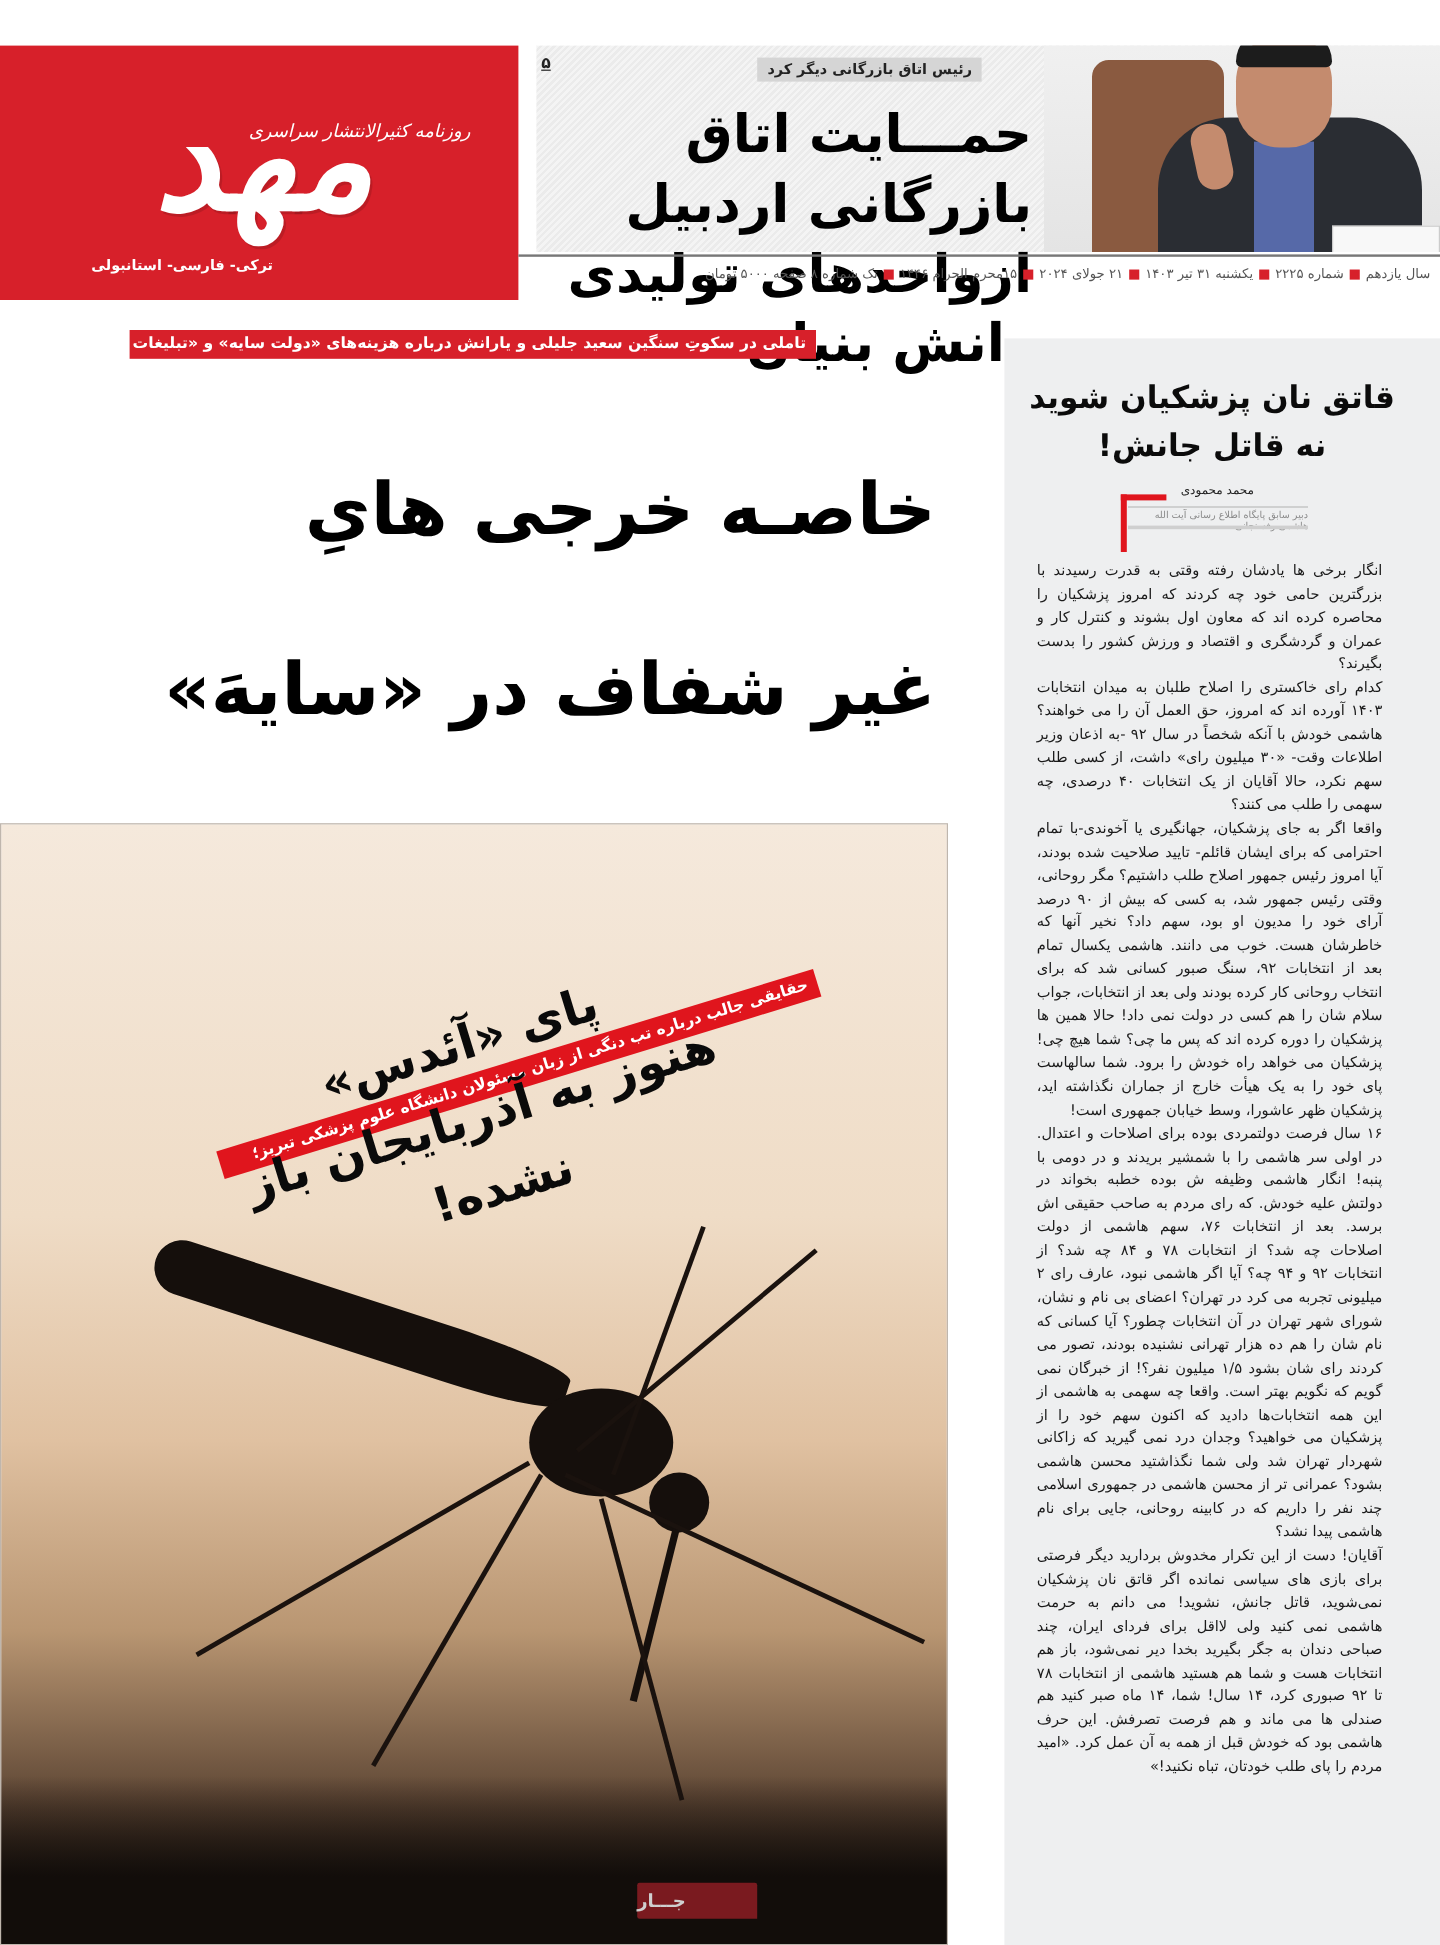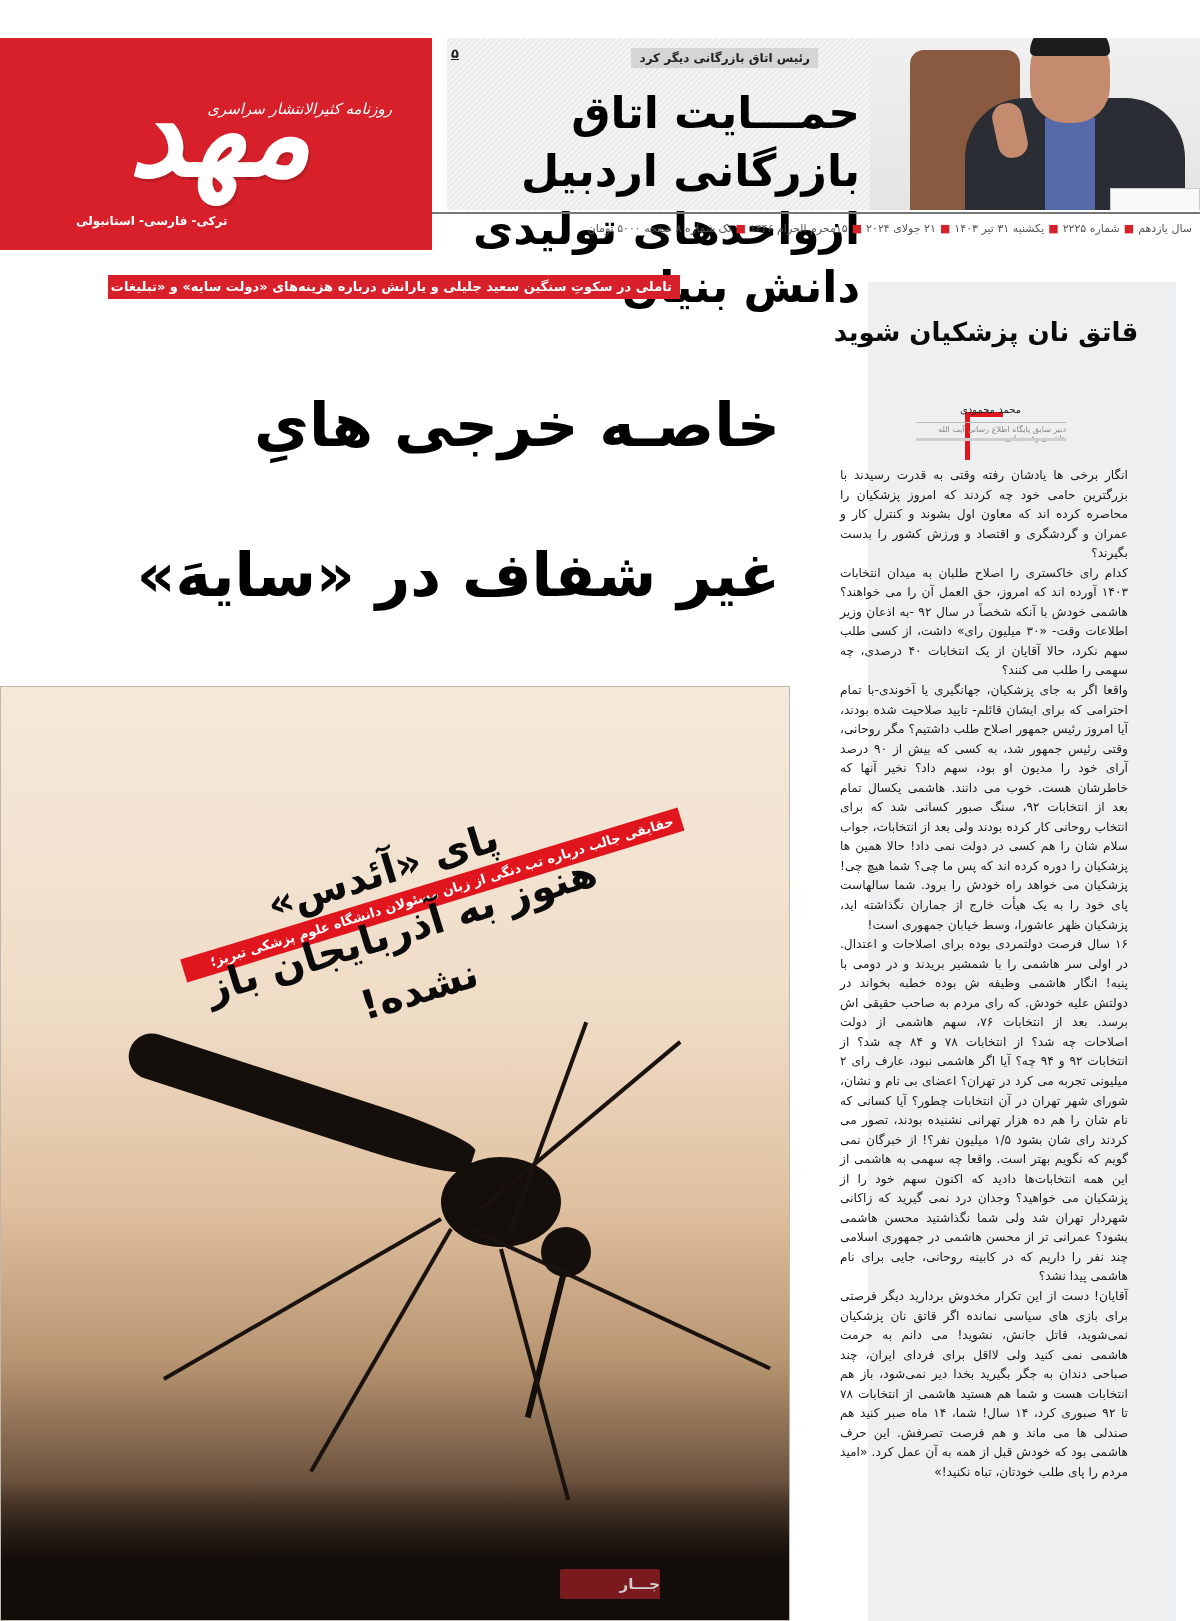--- a/index.html
+++ b/index.html
@@ -90,28 +90,27 @@
     text-align: right; padding-right: 8px; white-space: nowrap; overflow: hidden;
     transform: rotate(-17deg); transform-origin: right center;
   }
   .photo-headline {
     position: absolute; left: 150px; top: 130px; width: 500px; text-align: center;
     font-size: 40px; font-weight: bold; line-height: 62px; color: #0a0a0a;
     transform: rotate(-17deg);
   }
   .photo-credit {
     position: absolute; left: 530px; top: 882px; width: 100px; height: 30px; background: #7a1a1f;
-    color: #cfcfcf; font-size: 15px; font-weight: bold; line-height: 30px; text-align: right;
+    color: #cfcfcf; font-size: 15px; font-weight: bold; line-height: 30px; text-align: left;
     border-radius: 2px 2px 0 2px;
-    margin-left: 29px;
   }
 
   
   .column {
-    position: absolute; left: 868px; top: 282px; width: 308px; height: 1339px; background: #eeeff0;
+    position: absolute; left: 837px; top: 282px; width: 363px; height: 1339px; background: #eeeff0;
   }
   .col-title {
     position: absolute; right: 30px; top: 30px; width: 320px; text-align: center;
     font-size: 26px; font-weight: bold; line-height: 40px; color: #0b0b0b; letter-spacing: -1px;
   }
   .author-bracket-h { position: absolute; left: 97px; top: 130px; width: 38px; height: 5px; background: #e0151d; }
   .author-bracket-v { position: absolute; left: 97px; top: 130px; width: 5px; height: 48px; background: #e0151d; }
   .author-name { position: absolute; right: 155px; top: 122px; font-size: 10px; font-weight: normal; color: #222; }
   .author-role { position: absolute; right: 110px; top: 140px; font-size: 8px; color: #888; border-top: 1px solid #bbb; padding-top: 2px; width: 150px; text-align: right; }
   .author-rule { position: absolute; right: 110px; top: 156px; width: 150px; height: 3px; background: #cfcfcf; }
@@ -177,20 +176,21 @@
   <div class="photo-headline" style="top:150px;">
     <div>پای «آئدس»</div>
     <div>هنوز به آذربایجان باز نشده!</div>
   </div>
   <div class="photo-credit">جـــار</div>
 </div>
 
 <div class="column">
   <div class="col-title">
     <div>قاتق نان پزشکیان شوید</div>
+    <div>نه قاتل جانش!</div>
   </div>
   <div class="author-bracket-h"></div>
   <div class="author-bracket-v"></div>
   <div class="author-name">محمد محمودی</div>
   <div class="author-role">دبیر سابق پایگاه اطلاع رسانی آیت الله هاشمی رفسنجانی</div>
   <div class="author-rule"></div>
 
   <div class="col-body">
     <p>انگار برخی ها یادشان رفته وقتی به قدرت رسیدند با بزرگترین حامی خود چه کردند که امروز پزشکیان را محاصره کرده اند که معاون اول بشوند و کنترل کار و عمران و گردشگری و اقتصاد و ورزش کشور را بدست بگیرند؟</p>
     <p>کدام رای خاکستری را اصلاح طلبان به میدان انتخابات ۱۴۰۳ آورده اند که امروز، حق العمل آن را می خواهند؟ هاشمی خودش با آنکه شخصاً در سال ۹۲ -به اذعان وزیر اطلاعات وقت- «۳۰ میلیون رای» داشت، از کسی طلب سهم نکرد، حالا آقایان از یک انتخابات ۴۰ درصدی، چه سهمی را طلب می کنند؟</p>

